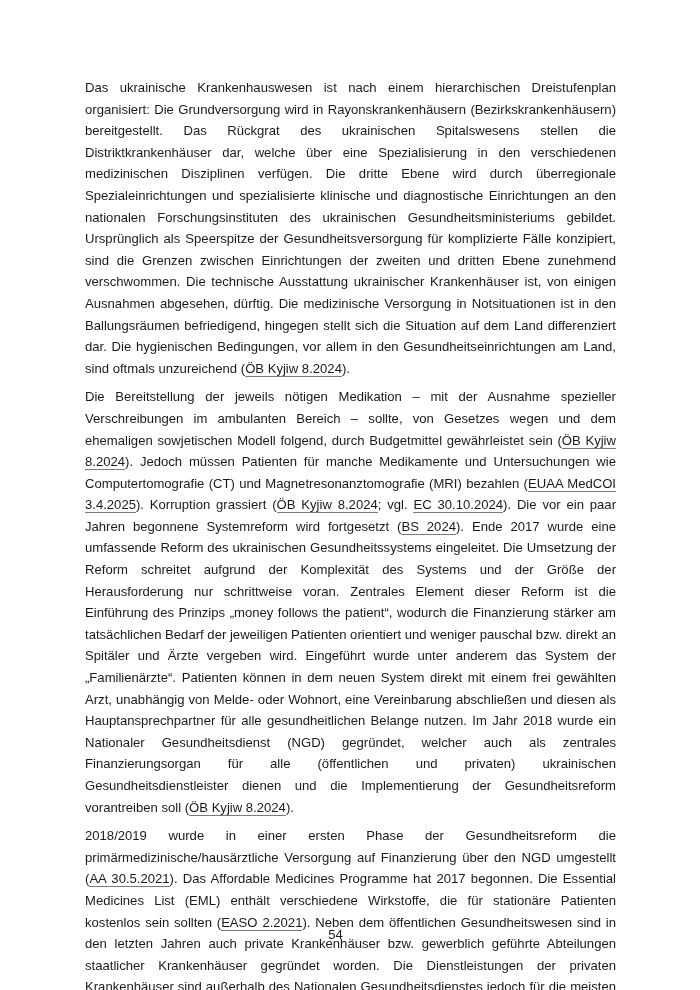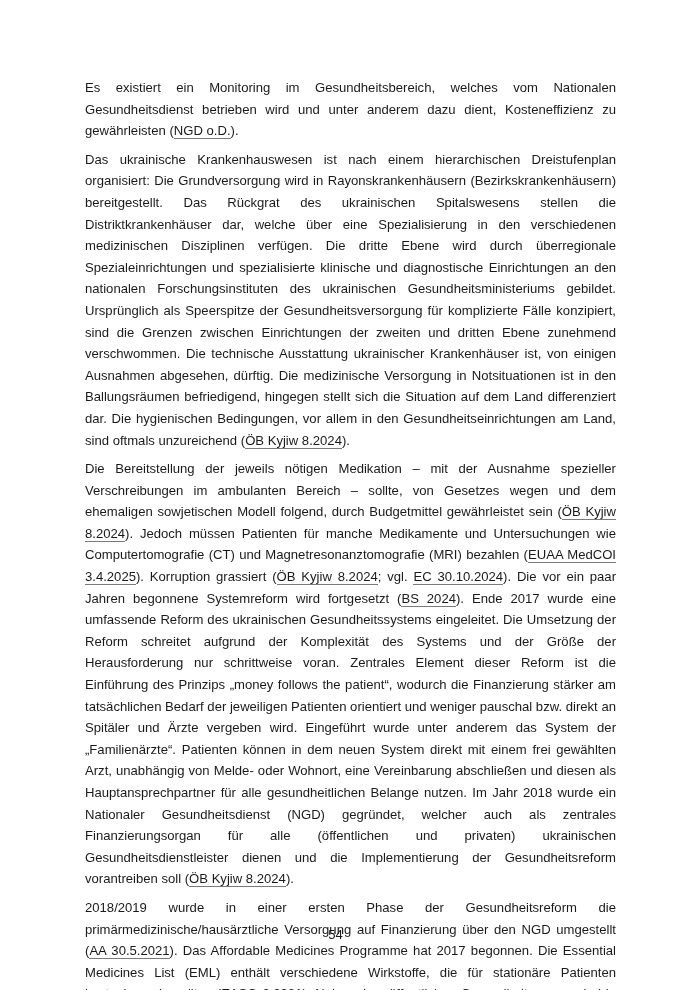--- a/index.html
+++ b/index.html
@@ -13,19 +13,18 @@
     .cite { text-decoration: none; color: #1a1a1a; border-bottom: 1px solid #7a7a7a; padding-bottom: 0px; cursor: pointer; }
     .page-number {
       position: absolute; left: 16px; width: 639px; top: 927px; text-align: center;
       font-family: "Liberation Sans", sans-serif; font-size: 13px; color: #1a1a1a;
     }
   </style>
 </head>
 <body>
 
 <div class="page">
-  <p class="para"><span>Es existiert ein Monitoring im Gesundheitsbereich, welches vom Nationalen Gesundheitsdienst betrieben wird und unter anderem dazu dient, Kosteneffizienz zu gewährleisten (</span><a class="cite">NGD o.D.</a><span>).</span></p>
   <p class="para"><span>Das ukrainische Krankenhauswesen ist nach einem hierarchischen Dreistufenplan organisiert: Die Grundversorgung wird in Rayonskrankenhäusern (Bezirkskrankenhäusern) bereitgestellt. Das Rückgrat des ukrainischen Spitalswesens stellen die Distriktkrankenhäuser dar, welche über eine Spezialisierung in den verschiedenen medizinischen Disziplinen verfügen. Die dritte Ebene wird durch überregionale Spezialeinrichtungen und spezialisierte klinische und diagnostische Einrichtungen an den nationalen Forschungsinstituten des ukrainischen Gesundheitsministeri­ums gebildet. Ursprünglich als Speerspitze der Gesundheitsversorgung für komplizierte Fälle konzipiert, sind die Grenzen zwischen Einrichtungen der zweiten und dritten Ebene zuneh­mend verschwommen. Die technische Ausstattung ukrainischer Krankenhäuser ist, von einigen Ausnahmen abgesehen, dürftig. Die medizinische Versorgung in Notsituationen ist in den Bal­lungsräumen befriedigend, hingegen stellt sich die Situation auf dem Land differenziert dar. Die hygienischen Bedingungen, vor allem in den Gesundheitseinrichtungen am Land, sind oftmals unzureichend (</span><a class="cite">ÖB Kyjiw 8.2024</a><span>).</span></p>
   <p class="para"><span>Die Bereitstellung der jeweils nötigen Medikation – mit der Ausnahme spezieller Verschreibungen im ambulanten Bereich – sollte, von Gesetzes wegen und dem ehemaligen sowjetischen Modell folgend, durch Budgetmittel gewährleistet sein (</span><a class="cite">ÖB Kyjiw 8.2024</a><span>). Jedoch müssen Patienten für manche Medikamente und Untersuchungen wie Computertomografie (CT) und Magnetre­sonanztomografie (MRI) bezahlen (</span><a class="cite">EUAA MedCOI 3.4.2025</a><span>). Korruption grassiert (</span><a class="cite">ÖB Kyjiw 8.2024</a><span>; vgl. </span><a class="cite">EC 30.10.2024</a><span>). Die vor ein paar Jahren begonnene Systemreform wird fortgesetzt (</span><a class="cite">BS 2024</a><span>). Ende 2017 wurde eine umfassende Reform des ukrainischen Gesundheitssystems eingeleitet. Die Umsetzung der Reform schreitet aufgrund der Komplexität des Systems und der Größe der Herausforderung nur schrittweise voran. Zentrales Element dieser Reform ist die Einführung des Prinzips „money follows the patient“, wodurch die Finanzierung stärker am tatsächlichen Bedarf der jeweiligen Patienten orientiert und weniger pauschal bzw. direkt an Spi­täler und Ärzte vergeben wird. Eingeführt wurde unter anderem das System der „Familienärzte“. Patienten können in dem neuen System direkt mit einem frei gewählten Arzt, unabhängig von Melde- oder Wohnort, eine Vereinbarung abschließen und diesen als Hauptansprechpartner für alle gesundheitlichen Belange nutzen. Im Jahr 2018 wurde ein Nationaler Gesundheitsdienst (NGD) gegründet, welcher auch als zentrales Finanzierungsorgan für alle (öffentlichen und privaten) ukrainischen Gesundheitsdienstleister dienen und die Implementierung der Gesund­heitsreform vorantreiben soll (</span><a class="cite">ÖB Kyjiw 8.2024</a><span>).</span></p>
   <p class="para"><span>2018/2019 wurde in einer ersten Phase der Gesundheitsreform die primärmedizinische/haus­ärztliche Versorgung auf Finanzierung über den NGD umgestellt (</span><a class="cite">AA 30.5.2021</a><span>). Das Affordable Medicines Programme hat 2017 begonnen. Die Essential Medicines List (EML) enthält ver­schiedene Wirkstoffe, die für stationäre Patienten kostenlos sein sollten (</span><a class="cite">EASO 2.2021</a><span>). Neben dem öffentlichen Gesundheitswesen sind in den letzten Jahren auch private Krankenhäuser bzw. gewerblich geführte Abteilungen staatlicher Krankenhäuser gegründet worden. Die Dienst­leistungen der privaten Krankenhäuser sind außerhalb des Nationalen Gesundheitsdienstes jedoch für die meisten Ukrainer nicht bezahlbar (</span></p>
 </div>
 
 <div class="page-number">54</div>
 
 </body></html>

